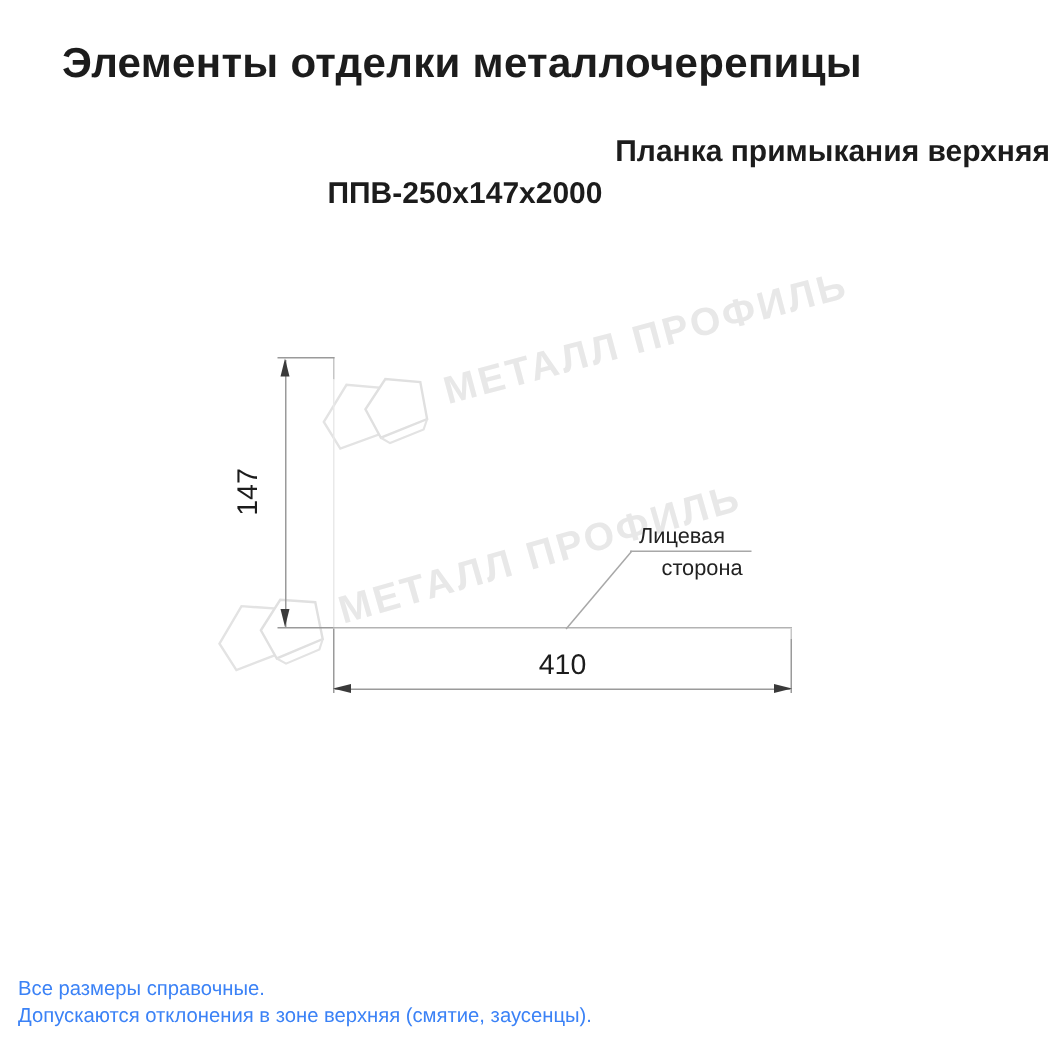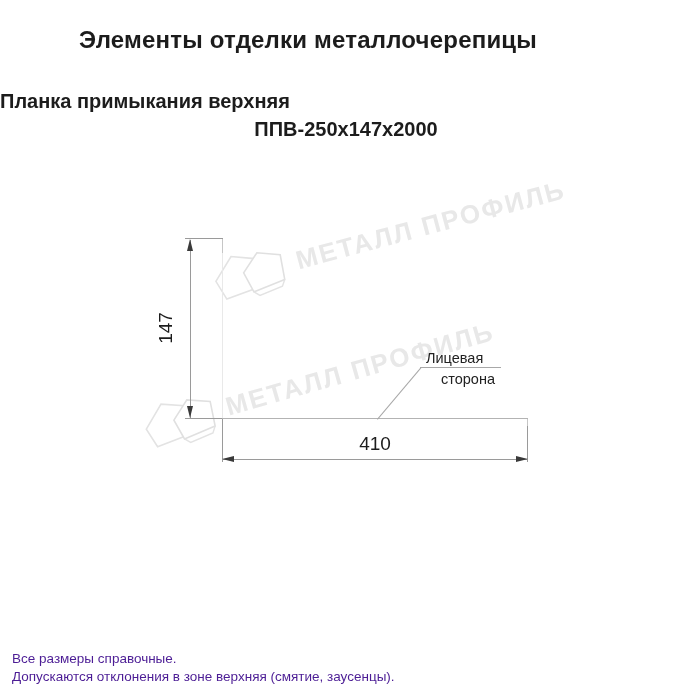--- a/index.html
+++ b/index.html
@@ -6,25 +6,25 @@
   body{
     width:700px;height:700px;position:relative;overflow:hidden;
     background:var(--c-background,#fff);
     font-family:"Liberation Sans","DejaVu Sans",sans-serif;
     color:var(--c-text,#1c1c1c);
   }
   .abs{position:absolute;}
 
   
   .title{left:0;top:26px;width:616px;text-align:center;
-         font-size:24px;font-weight:bold;letter-spacing:.2px;}
-  .product-name{left:0;top:90px;width:700px;text-align:left;
+         font-size:28px;font-weight:bold;letter-spacing:.2px;}
+  .product-name{left:0;top:90px;width:700px;text-align:right;
          font-size:20px;font-weight:bold;}
   .product-code{left:0;top:118px;width:620px;text-align:center;
-         font-size:20px;font-weight:bold;padding-left:36px;}
+         font-size:20px;font-weight:bold;}
 
   
   .wm{display:flex;align-items:center;gap:8px;z-index:1;
       transform-origin:left top;white-space:nowrap;}
   .wm-upper{left:206px;top:256px;transform:rotate(-15deg);}
   .wm-lower{left:136px;top:404px;transform:rotate(-16deg);}
   .wm-text{font-size:26px;font-weight:bold;letter-spacing:2px;
            color:var(--c-watermark,#e8e8e8);}
   .wm-logo svg{display:block;}
 
@@ -50,21 +50,21 @@
   
   .dim-label{font-size:19px;color:var(--c-text,#1c1c1c);}
   .dim-147{left:166px;top:328px;transform:translate(-50%,-50%) rotate(-90deg);}
   .dim-250{left:375px;top:444px;transform:translate(-50%,-50%);}
 
   
   .leader{height:1px;background:#a8a8a8;transform-origin:0 0;}
   .face-label{font-size:14.5px;line-height:18px;color:#222;}
 
   
-  .footnote{left:12px;width:600px;font-size:13.5px;color:#4c1d95;}
+  .footnote{left:12px;width:600px;font-size:13.5px;color:#3b82f6;}
   .footnote-1{top:651px;}
   .footnote-2{top:669px;}
 </style>
 </head>
 <body>
 
 <div class="abs title">Элементы отделки металлочерепицы</div>
 <div class="abs product-name">Планка примыкания верхняя</div>
 <div class="abs product-code">ППВ-250х147х2000</div>
 

